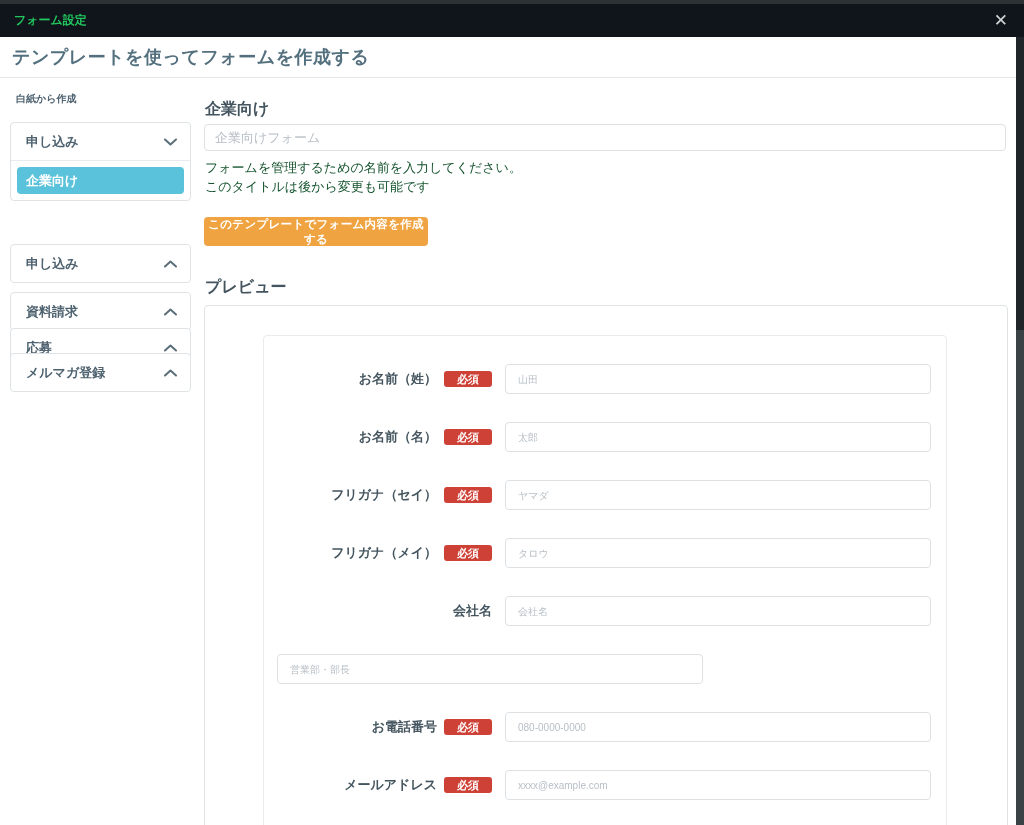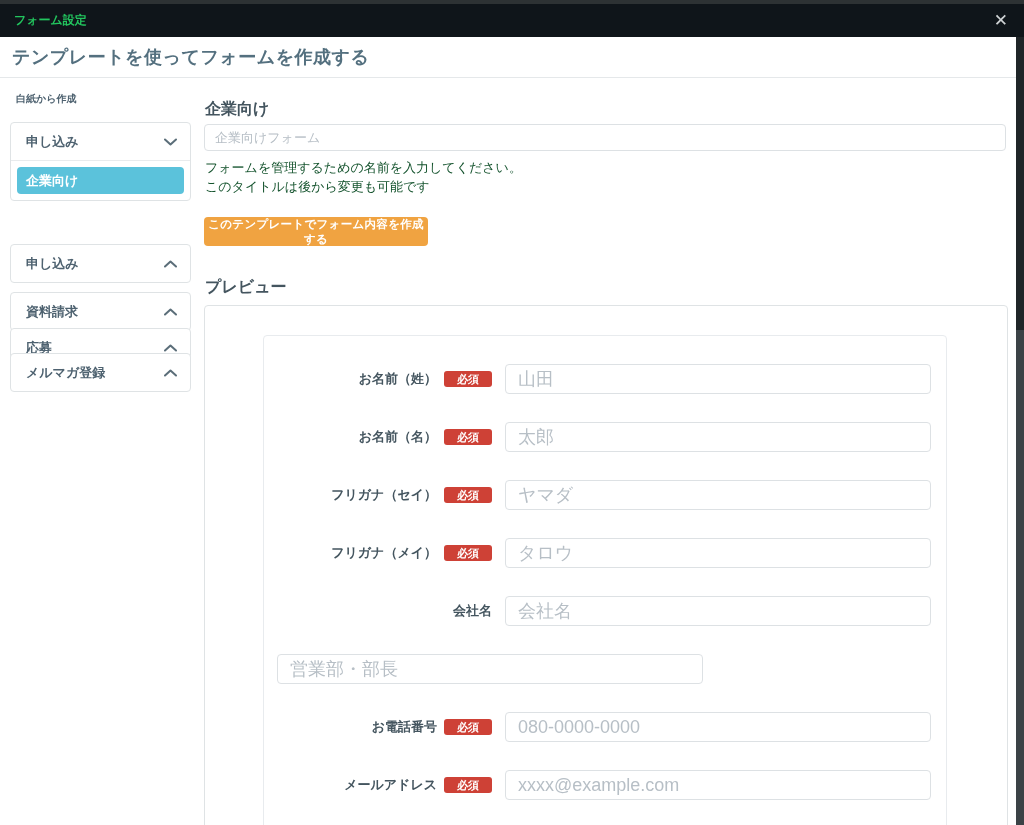--- a/index.html
+++ b/index.html
@@ -58,21 +58,21 @@
   .preview-card { position:absolute; left:58px; top:29px; width:684px; height:540px;
                   border:1px solid #e8ebee; border-radius:4px; background:#fff;
                   padding-top:28px; }
 
   .f-row { display:flex; margin-bottom:28px; }
   .f-label-col { width:228px; display:flex; align-items:center; justify-content:flex-end; flex:none; }
   .f-label { font-size:13px; font-weight:bold; color:#44555f; white-space:nowrap; }
   .badge { background:#ce4136; color:#ffffff; font-size:11px; font-weight:bold;
            border-radius:3px; padding:3px 13px 2px; margin-left:7px; line-height:1; }
   .f-input { width:426px; height:30px; margin-left:13px; border:1px solid #dde1e4;
-             border-radius:4px; padding:0 12px; font-size:18px; color:#44555f; outline:none;
+             border-radius:4px; padding:0 12px; font-size:10px; color:#44555f; outline:none;
              font-family:"Liberation Sans","DejaVu Sans",sans-serif; }
   .f-input::placeholder { color:#b7bfc6; }
 </style>
 </head>
 <body>
 
 <div id="page">
 
   <div class="modal-bar">
     <span class="modal-bar-title">フォーム設定</span>

